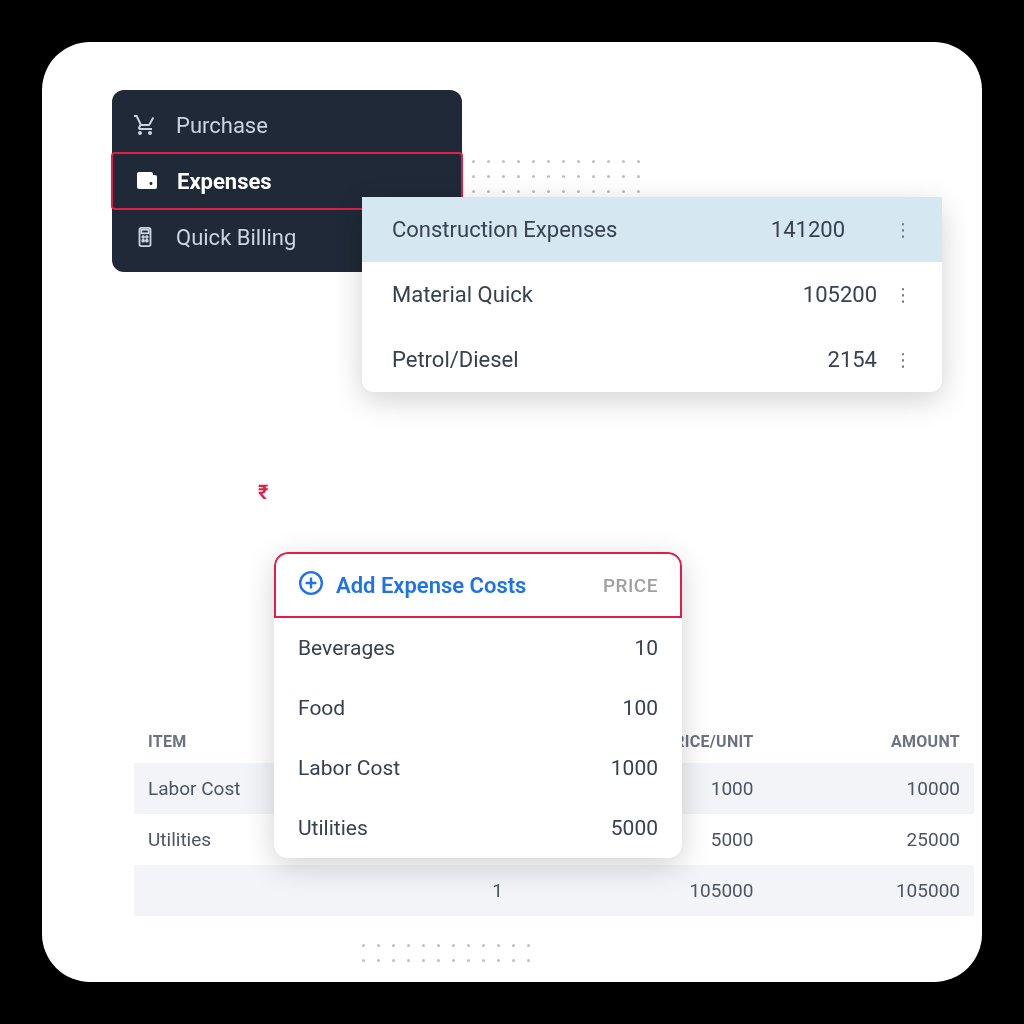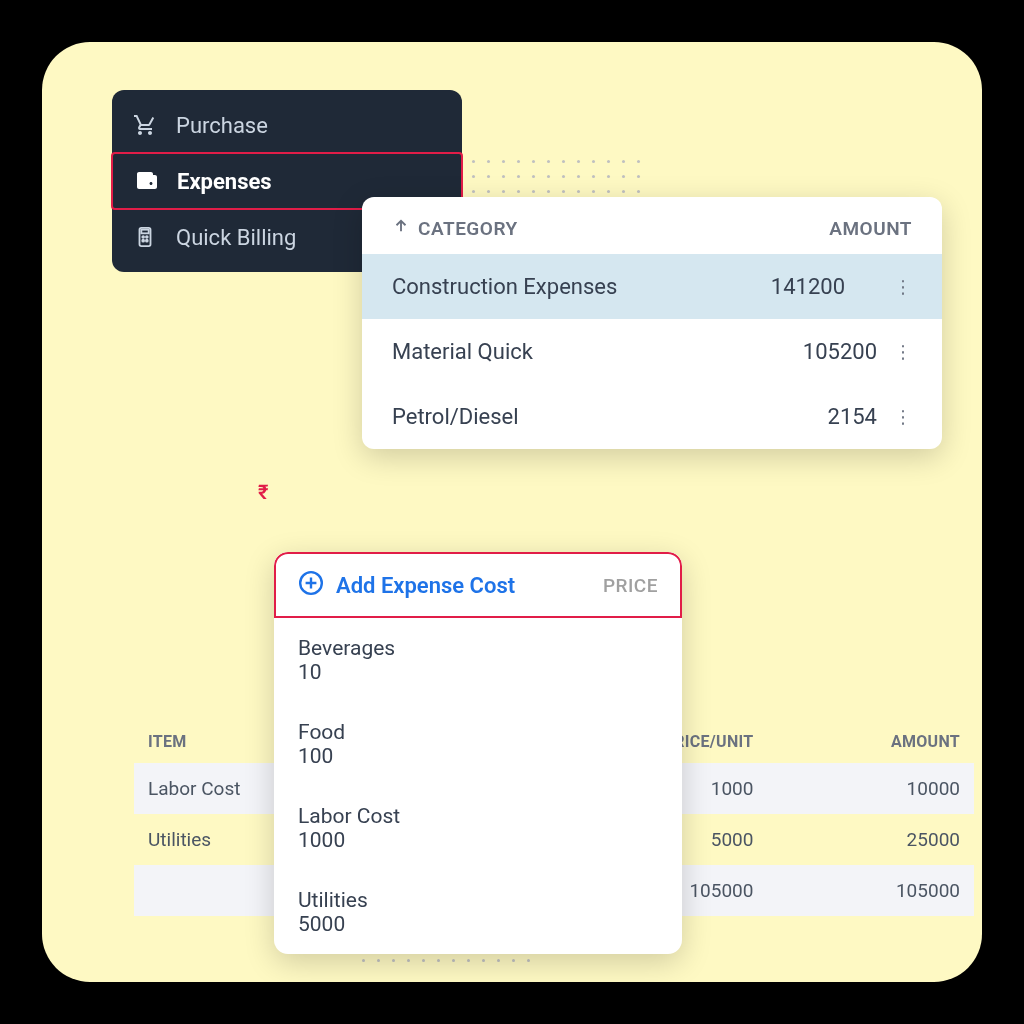--- a/index.html
+++ b/index.html
@@ -1,17 +1,17 @@
 <!DOCTYPE html>
 <html><head>
 <meta charset="utf-8">
 <style>
 * { margin: 0; padding: 0; box-sizing: border-box; font-family: -apple-system, BlinkMacSystemFont, 'Segoe UI', Roboto, sans-serif; }
 body { background: #000; width: 1024px; height: 1024px; display: flex; align-items: center; justify-content: center; }
-.main-card { background: #fef9c3; width: 940px; height: 940px; border-radius: 48px; position: relative; overflow: hidden; }
+.main-card { background: #ffffff; width: 940px; height: 940px; border-radius: 48px; position: relative; overflow: hidden; }
 
 .dot-grid { position: absolute; display: grid; grid-template-columns: repeat(12, 1fr); gap: 12px; }
 .dot-grid.top { top: 118px; left: 430px; grid-template-rows: repeat(3, 1fr); }
 .dot-grid.bottom { bottom: 20px; left: 320px; grid-template-rows: repeat(2, 1fr); }
 .dot { width: 3px; height: 3px; background: #c0c0c0; border-radius: 50%; }
 
 .sidebar { position: absolute; top: 48px; left: 70px; width: 350px; background: #1f2937; border-radius: 12px; padding: 8px 0; z-index: 2; }
 .sidebar-item { display: flex; align-items: center; gap: 18px; padding: 14px 20px; color: #cbd5e1; font-size: 22px; cursor: pointer; }
 .sidebar-item.active { background: #1f2937; color: #fff; font-weight: 700; border: 2px solid #e11d48; border-radius: 4px; margin: 0 -1px; }
 .sidebar-icon { width: 26px; height: 26px; display: flex; align-items: center; justify-content: center; }
@@ -25,21 +25,21 @@
 .cat-row { display: flex; align-items: center; padding: 20px 30px; font-size: 22px; color: #374151; }
 .cat-row.highlighted { background: #d5e7f0; gap: 32px; }
 .cat-row .amt { margin-left: auto; margin-right: 17px; }
 .cat-row .more { color: #6b7280; font-size: 18px; line-height: 1; }
 
 .expense-panel { position: absolute; top: 510px; left: 232px; width: 408px; background: #fff; border-radius: 14px; box-shadow: 0 8px 30px rgba(0,0,0,0.18); z-index: 5; overflow: hidden; }
 .expense-header { display: flex; align-items: center; padding: 16px 22px; border: 2px solid #e11d48; border-radius: 14px 14px 0 0; }
 .plus-icon { color: #1e73e8; }
 .add-label { color: #1e73e8; font-size: 22px; font-weight: 600; margin-left: 12px; }
 .price-label { margin-left: auto; color: #a0a0a0; font-size: 19px; font-weight: 500; letter-spacing: 0.5px; }
-.expense-row { display: flex; justify-content: space-between; padding: 18px 24px; font-size: 21px; color: #374151; flex-direction: column; }
+.expense-row { display: flex; justify-content: space-between; padding: 18px 24px; font-size: 21px; color: #374151; }
 
 .table-wrap { position: absolute; top: 678px; left: 92px; width: 840px; z-index: 1; }
 .tbl { border-collapse: collapse; width: 100%; }
 .tbl th { text-align: left; padding: 12px 14px; color: #6b7280; font-size: 16px; font-weight: 700; letter-spacing: 0.3px; }
 .tbl th.r, .tbl td.r { text-align: right; }
 .tbl td { padding: 14px 14px; color: #4b5563; font-size: 19px; }
 .tbl tr.striped { background: #f3f4f8; }
 </style>
 </head>
 <body>
@@ -139,29 +139,20 @@
             <circle cx="14" cy="16" r="1" fill="#cbd5e1"></circle>
           </svg>
       </span>
       <span>Quick Billing</span>
     </div>
   </div>
 
   <div class="rupee">₹</div>
 
   <div class="cat-card">
-    <div class="cat-header">
-      <span class="sort-arrow">
-        <svg width="18" height="18" viewBox="0 0 24 24" fill="none" stroke="#6b7280" stroke-width="2.5">
-            <path d="M12 19V5M6 11l6-6 6 6"></path>
-          </svg>
-      </span>
-      <span>CATEGORY</span>
-      <span class="hdr-amount">AMOUNT</span>
-    </div>
     <div class="cat-row highlighted">
       <span>Construction Expenses</span>
       <span class="amt">141200</span>
       <span class="more">⋮</span>
     </div>
     <div class="cat-row">
       <span>Material Quick</span>
       <span class="amt">105200</span>
       <span class="more">⋮</span>
     </div>
@@ -173,21 +164,21 @@
   </div>
 
   <div class="expense-panel">
     <div class="expense-header">
       <span class="plus-icon">
         <svg width="26" height="26" viewBox="0 0 24 24" fill="none" stroke="#1e73e8" stroke-width="2.2">
             <circle cx="12" cy="12" r="10"></circle>
             <path d="M12 7v10M7 12h10"></path>
           </svg>
       </span>
-      <span class="add-label">Add Expense Cost</span>
+      <span class="add-label">Add Expense Costs</span>
       <span class="price-label">PRICE</span>
     </div>
     <div class="expense-row">
       <span>Beverages</span>
       <span>10</span>
     </div>
     <div class="expense-row">
       <span>Food</span>
       <span>100</span>
     </div>

